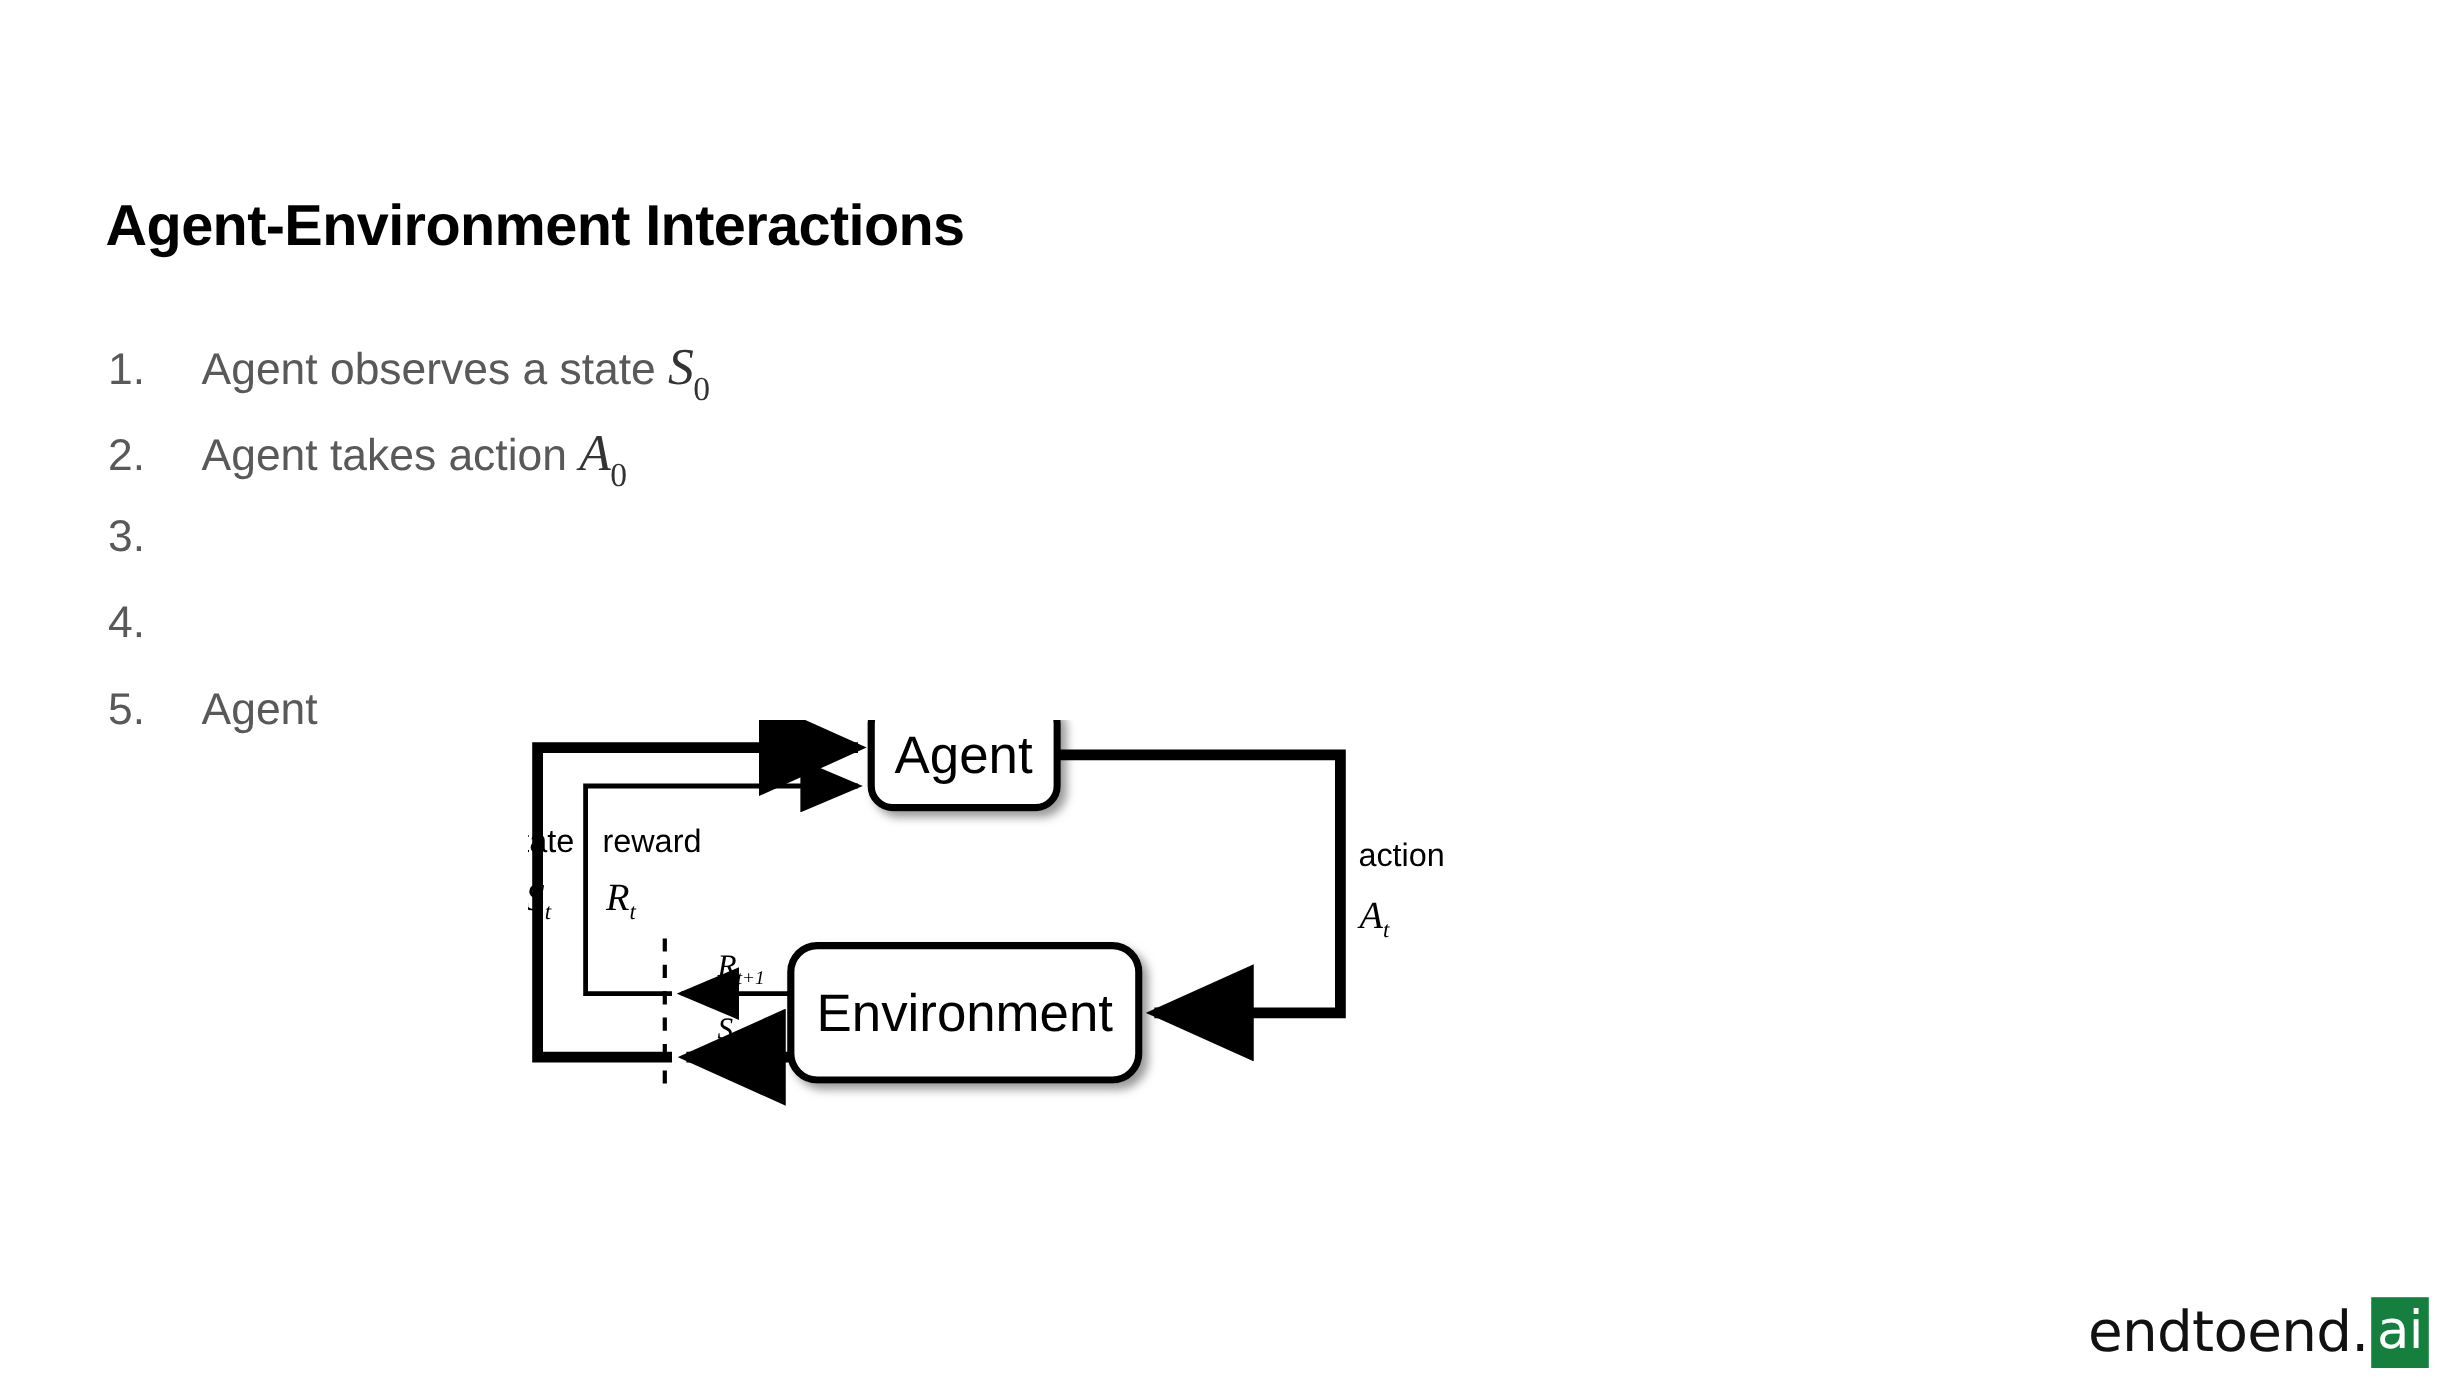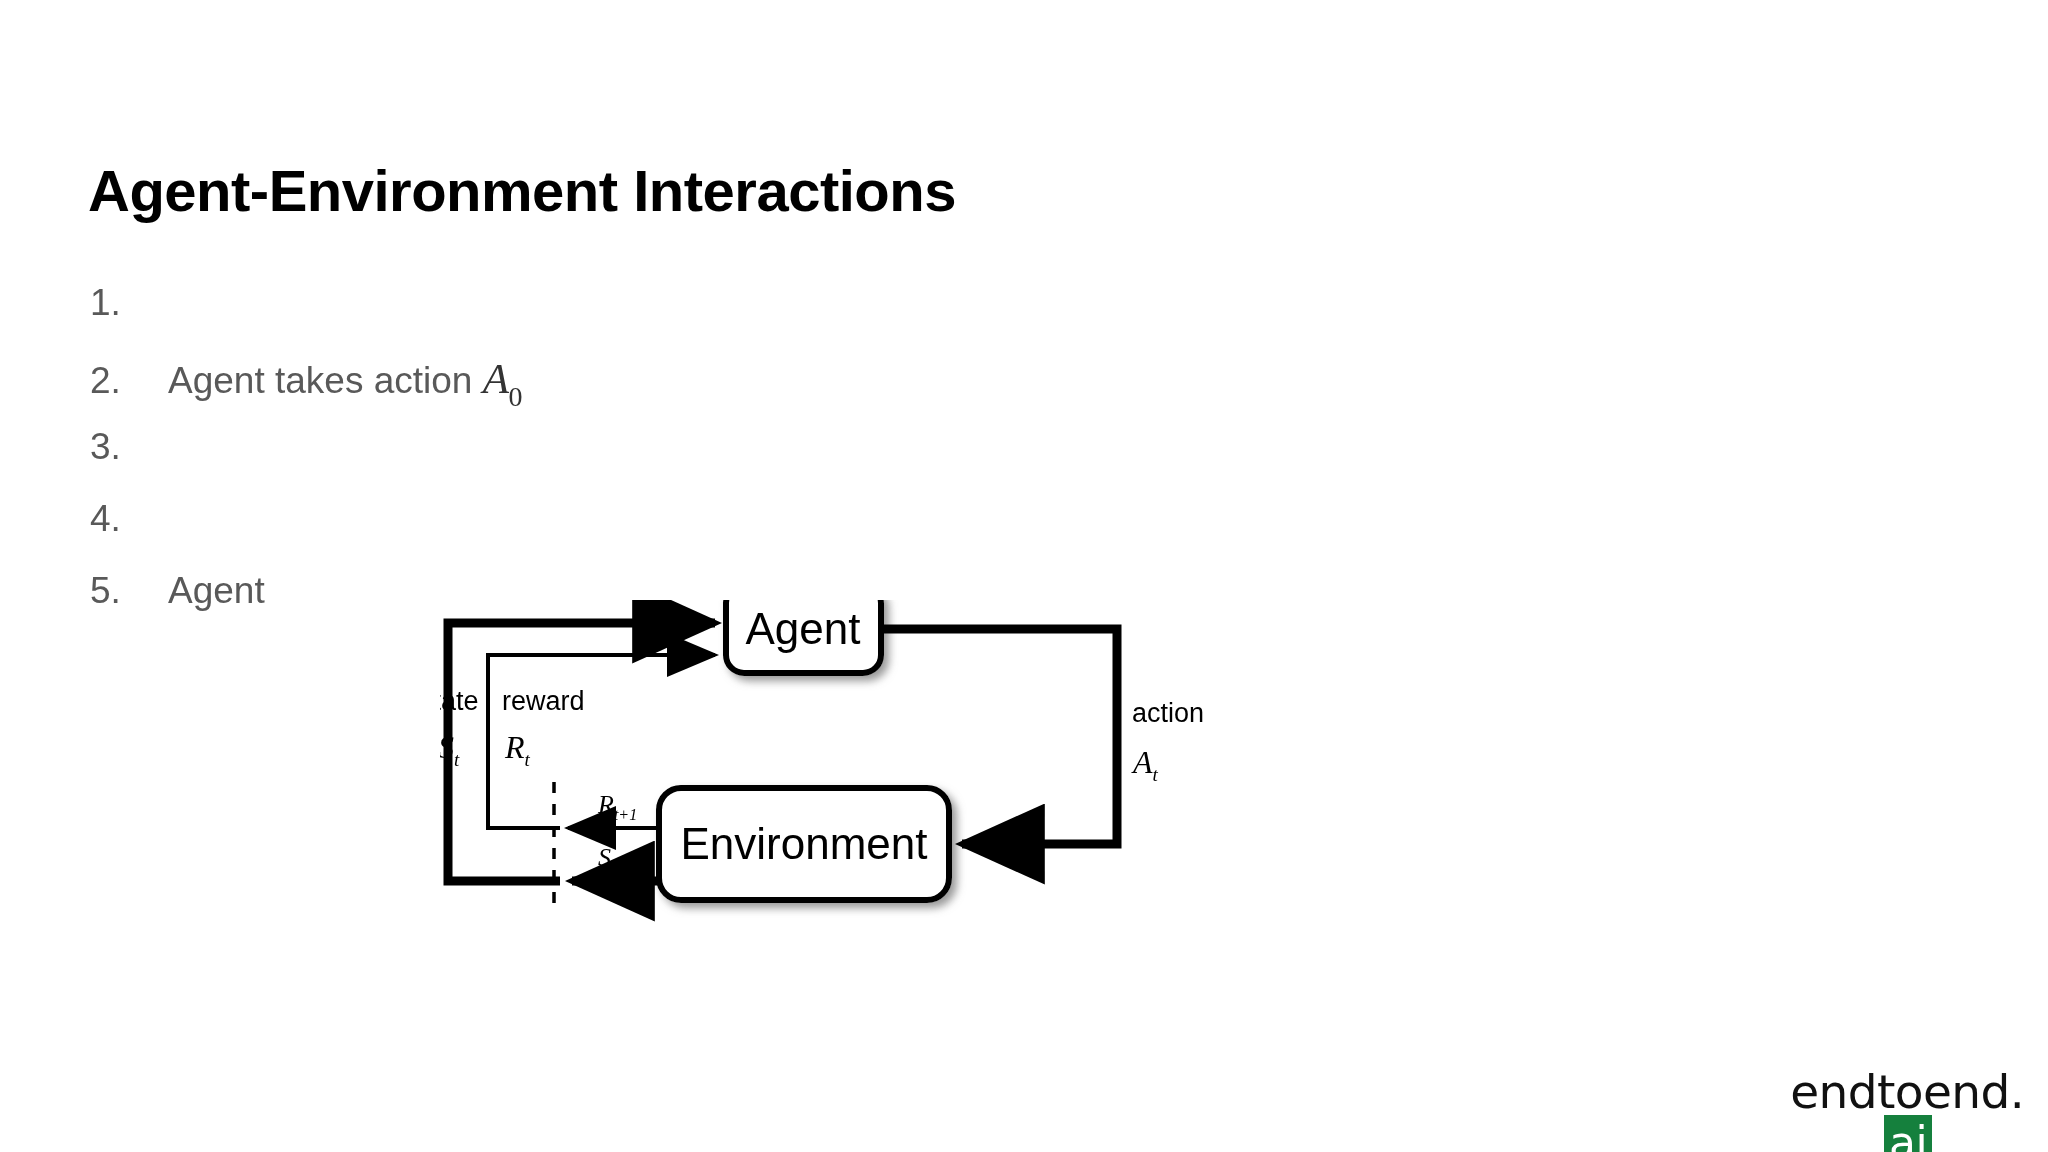--- a/index.html
+++ b/index.html
@@ -13,22 +13,22 @@
     position: relative;
     overflow: hidden;
     font-family: "Liberation Sans", sans-serif;
     -webkit-font-smoothing: antialiased;
   }
 
   
   #slide-title {
     position: absolute;
     left: 88px;
-    top: 122px;
-    font-size: 58px;
+    top: 132px;
+    font-size: 48px;
     line-height: 1.05;
     color: #000000;
     letter-spacing: -0.5px;
     white-space: nowrap;
   }
 
   
   #steps-list {
     position: absolute;
     left: 90px;
@@ -114,25 +114,24 @@
     font-family: "Liberation Serif", serif;
     font-style: italic;
     font-size: 16px;
     fill: #000000;
   }
 
   
   #brand-logo {
     position: absolute;
     right: 24px;
-    bottom: 24px;
+    bottom: 12px;
     display: flex;
     align-items: center;
     height: 60px;
-    flex-direction: column;
   }
   #brand-word {
     font-family: "DejaVu Sans", sans-serif;
     font-size: 47px;
     color: #111111;
     letter-spacing: -0.6px;
     line-height: 1;
   }
   #brand-tld {
     font-family: "DejaVu Sans", sans-serif;
@@ -147,20 +146,21 @@
 </style>
 </head>
 <body>
 
 <h1 id="slide-title">Agent-Environment Interactions</h1>
 
 <ol id="steps-list" style="list-style:none;margin:0;padding:0;">
 
   <li class="step-row">
     <span class="step-num">1.</span>
+    <span class="step-text"><span>Agent observes a state </span><span class="mvar">S</span><span class="msub">0</span></span>
   </li>
 
   <li class="step-row">
     <span class="step-num">2.</span>
     <span class="step-text"><span>Agent takes action </span><span class="mvar">A</span><span class="msub">0</span></span>
   </li>
 
   <li class="step-row">
     <span class="step-num">3.</span>
   </li>

